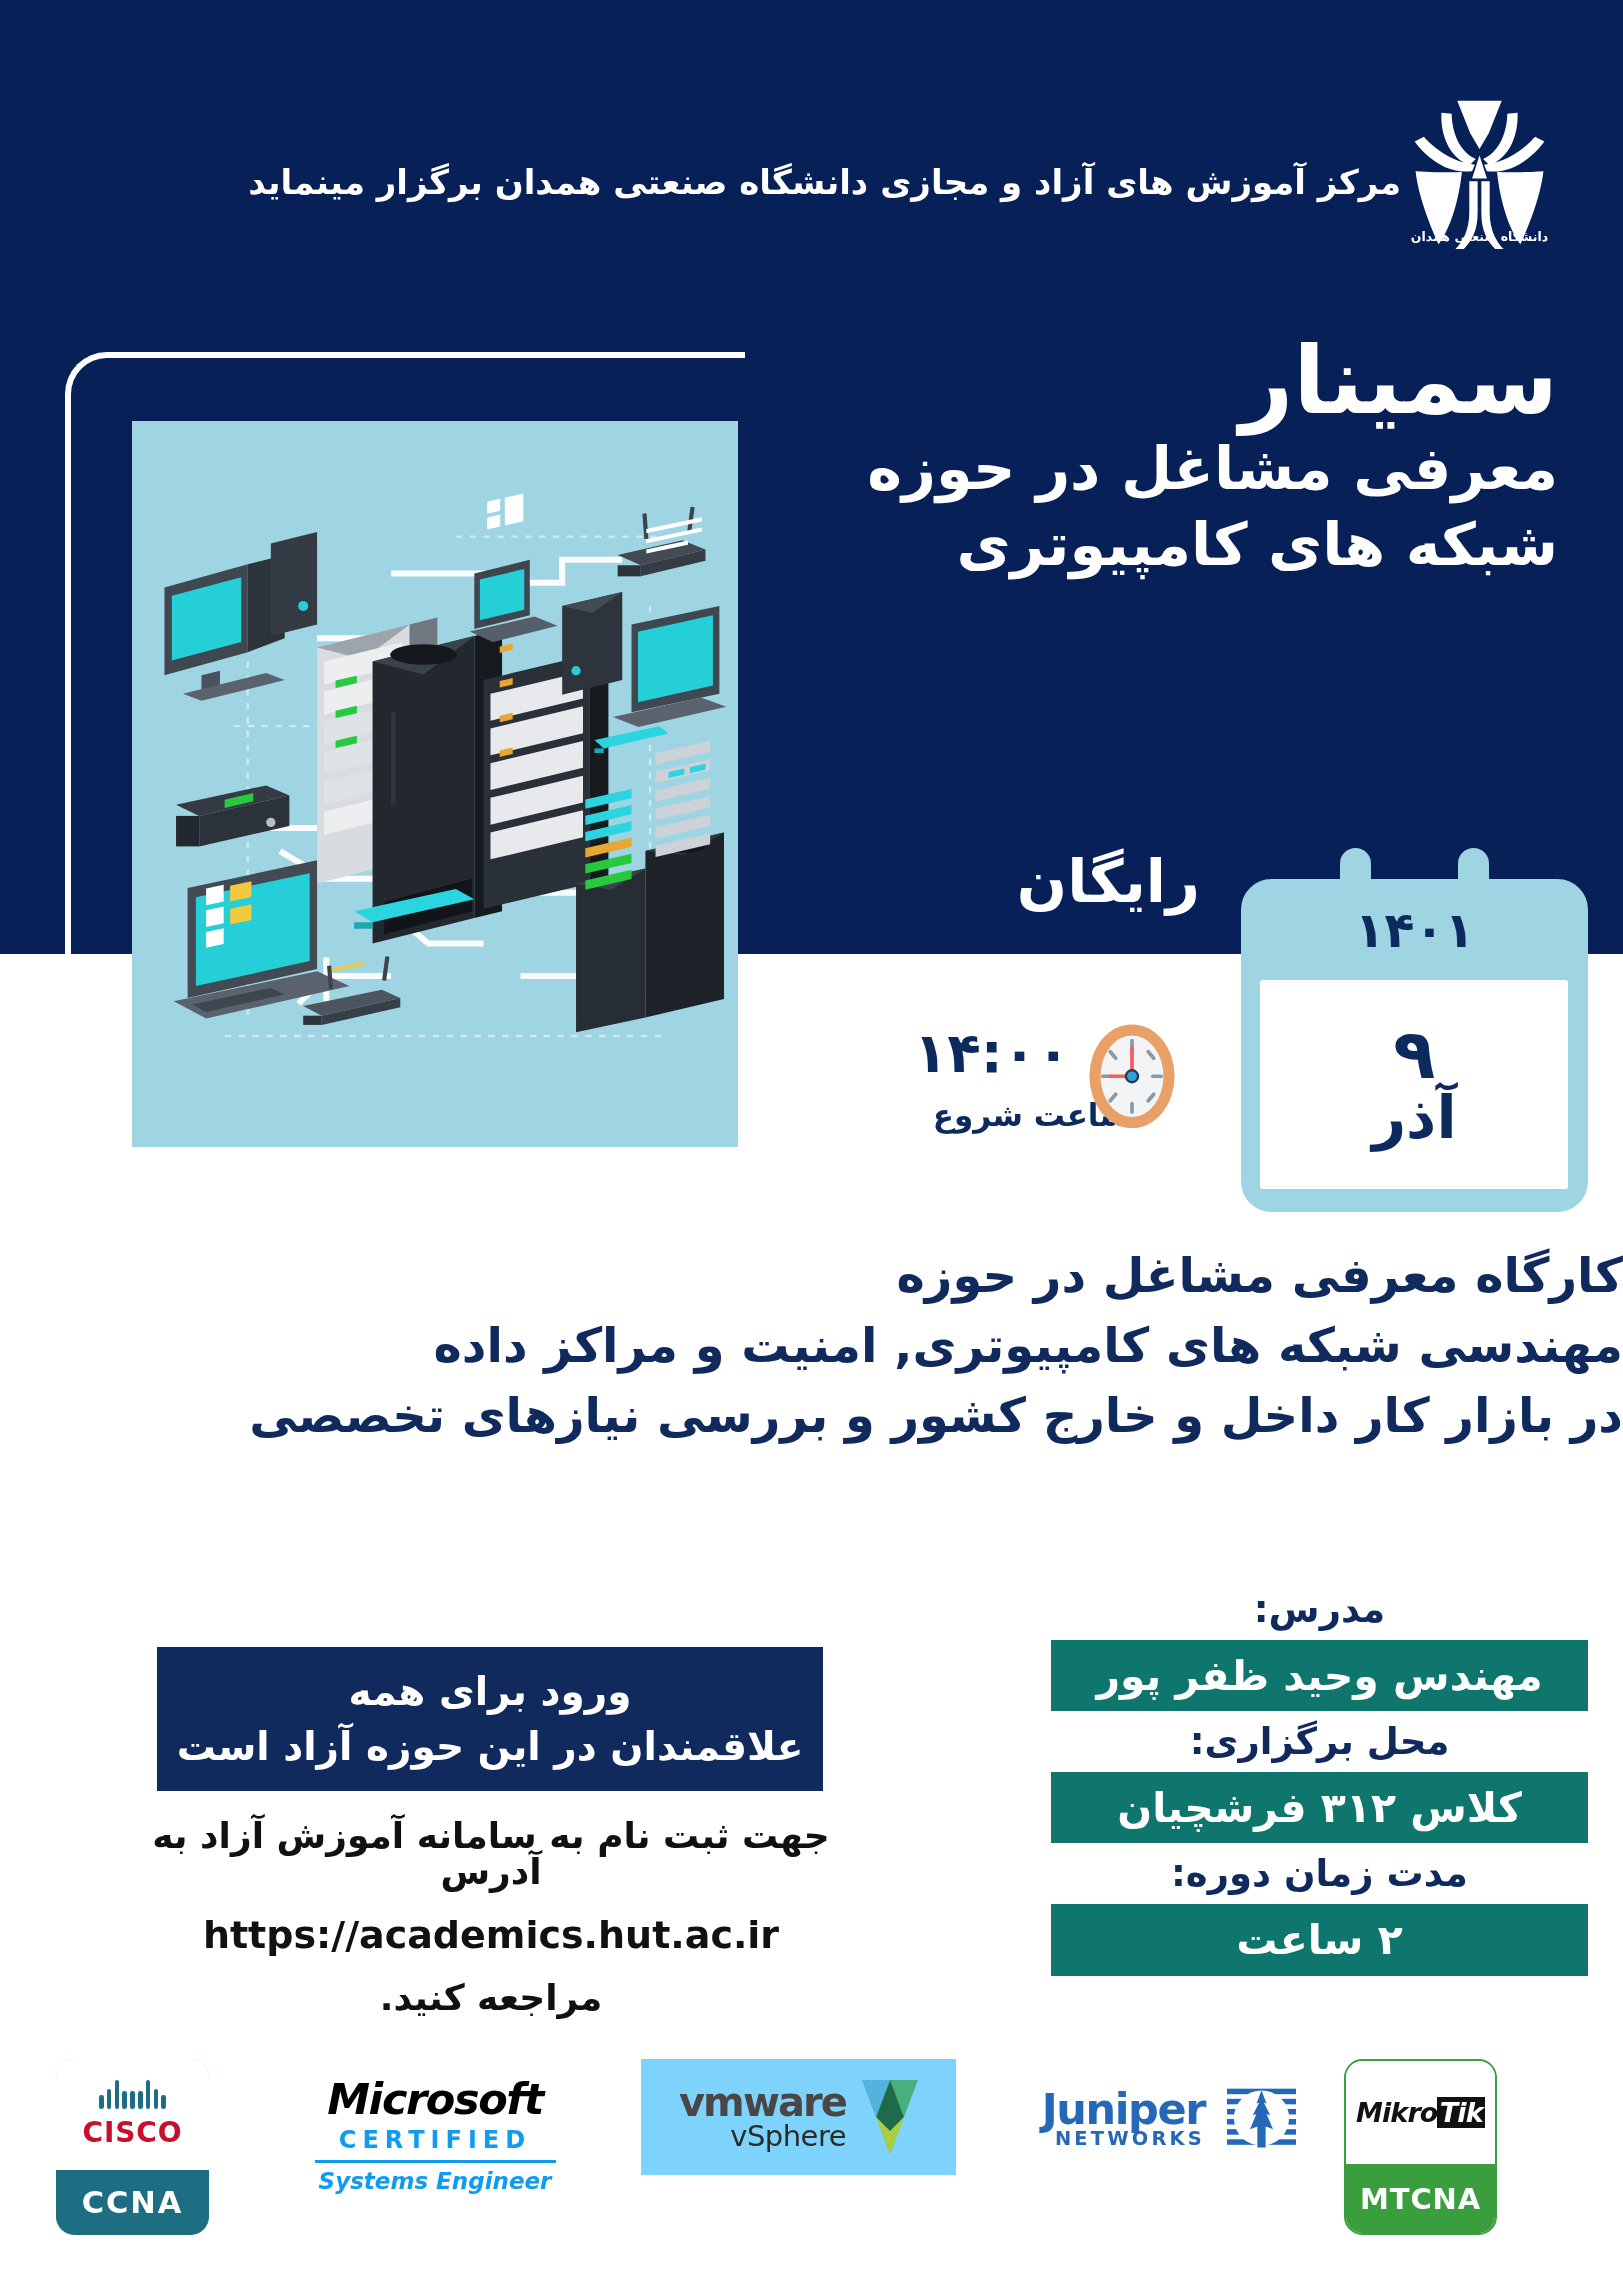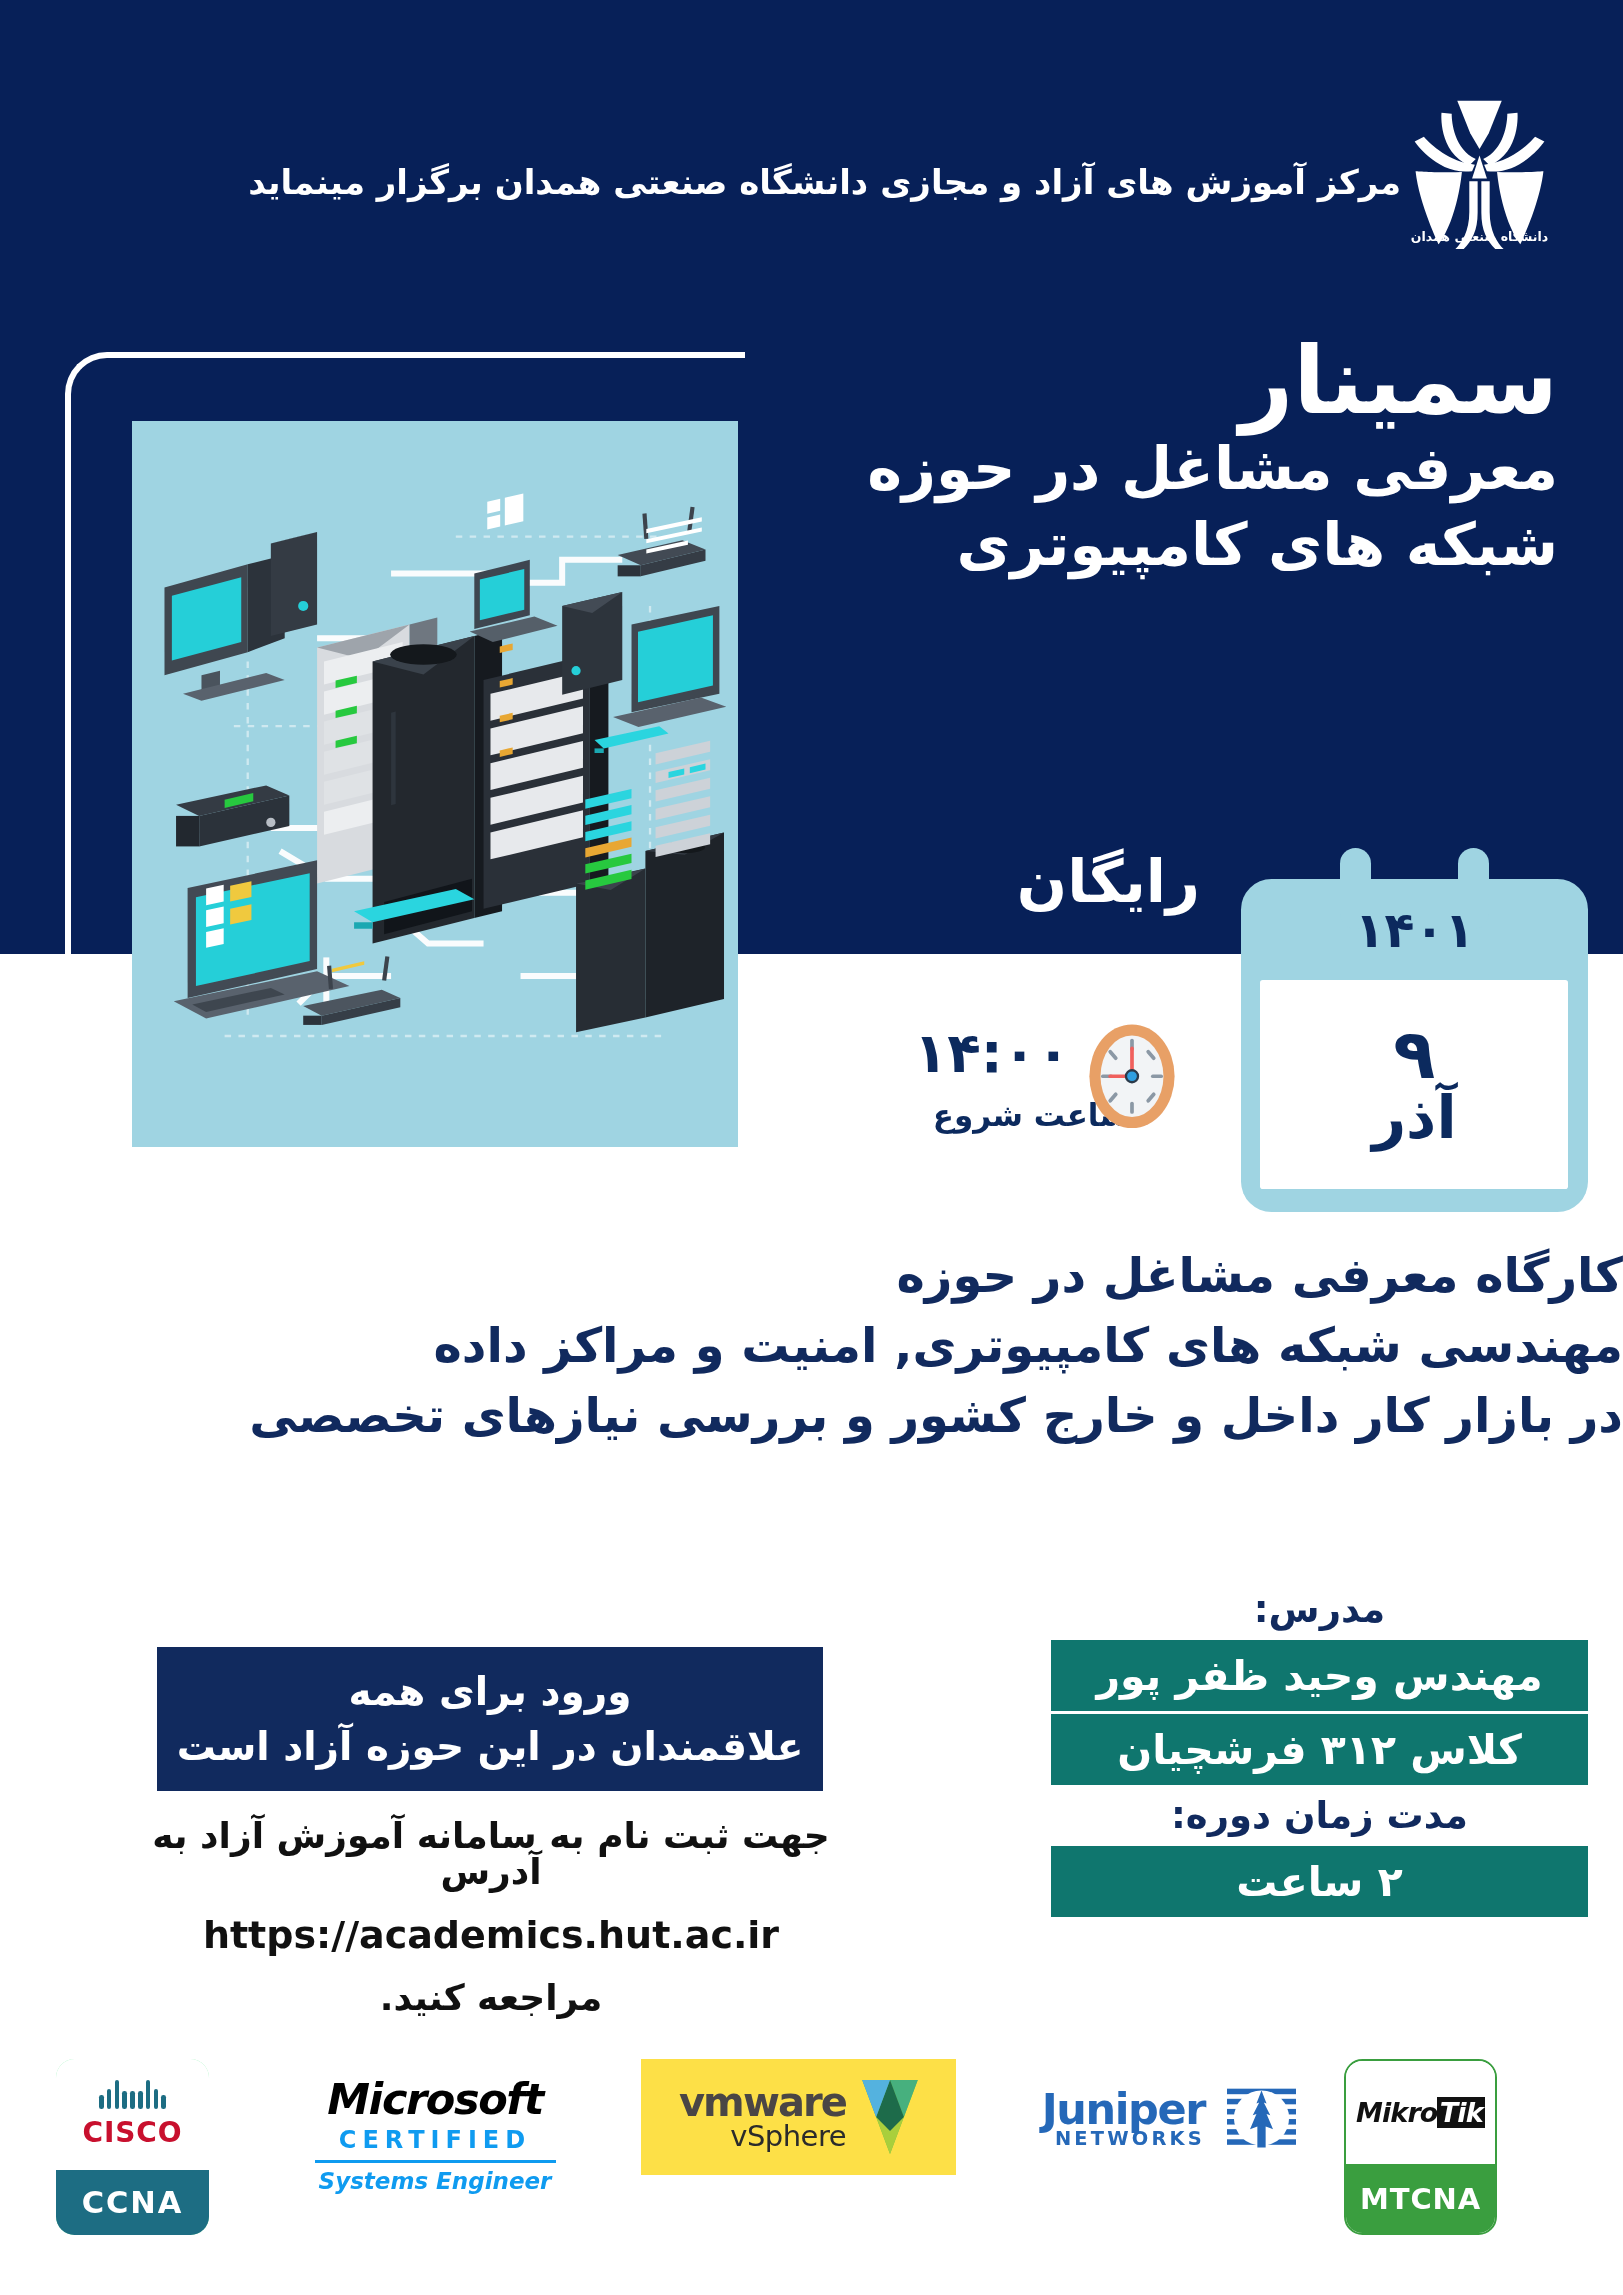--- a/index.html
+++ b/index.html
@@ -154,21 +154,21 @@
 
   
   .lg-ms{left:287px;width:296px;height:153px;display:flex;flex-direction:column;
     align-items:center;justify-content:center;background:#ffffff;}
   .ms-name{color:#000000;font-size:43px;font-weight:700;font-style:italic;letter-spacing:-1.4px;line-height:1;}
   .ms-cert{color:#0f9bf0;font-size:24px;font-weight:700;letter-spacing:6px;margin-top:7.4px;line-height:1;}
   .ms-rule{width:241px;height:3.2px;background:#0f9bf0;margin:7.4px 0;}
   .ms-sub{color:#0f9bf0;font-size:23px;font-style:italic;font-weight:600;line-height:1;}
 
   
-  .lg-vm{left:641px;width:315px;height:116px;background:#fde047;
+  .lg-vm{left:641px;width:315px;height:116px;background:#7dd3fc;
     display:flex;align-items:center;justify-content:center;gap:16px;}
   .vm-tri{width:56px;height:74px;}
   .vm-text{display:flex;flex-direction:column;align-items:flex-start;}
   .vm-name{color:#4a4645;font-size:40px;font-weight:700;letter-spacing:-1.9px;line-height:0.95;}
   .vm-sub{color:#2b2b2b;font-size:29px;line-height:1.05;letter-spacing:-0.5px;}
 
   
   .lg-jun{left:1018px;width:278px;height:120px;display:flex;align-items:center;gap:22px;background:#ffffff;}
   .jun-mark{width:69px;height:69px;flex:none;}
   .jun-text{display:flex;flex-direction:column;align-items:flex-start;}
@@ -458,20 +458,21 @@
 
   <div class="desc">
     <div>کارگاه معرفی مشاغل در حوزه</div>
     <div>مهندسی شبکه های کامپیوتری, امنیت و مراکز داده</div>
     <div>در بازار کار داخل و خارج کشور و بررسی نیازهای تخصصی</div>
   </div>
 
   <div class="info-panel">
     <div class="info-label">مدرس:</div>
     <div class="info-value">مهندس وحید ظفر پور</div>
+    <div class="info-label">محل برگزاری:</div>
     <div class="info-value">کلاس ۳۱۲ فرشچیان</div>
     <div class="info-label">مدت زمان دوره:</div>
     <div class="info-value">۲ ساعت</div>
   </div>
 
   <div class="entry-box">
     <div>ورود برای همه</div>
     <div>علاقمندان در این حوزه آزاد است</div>
   </div>
 

